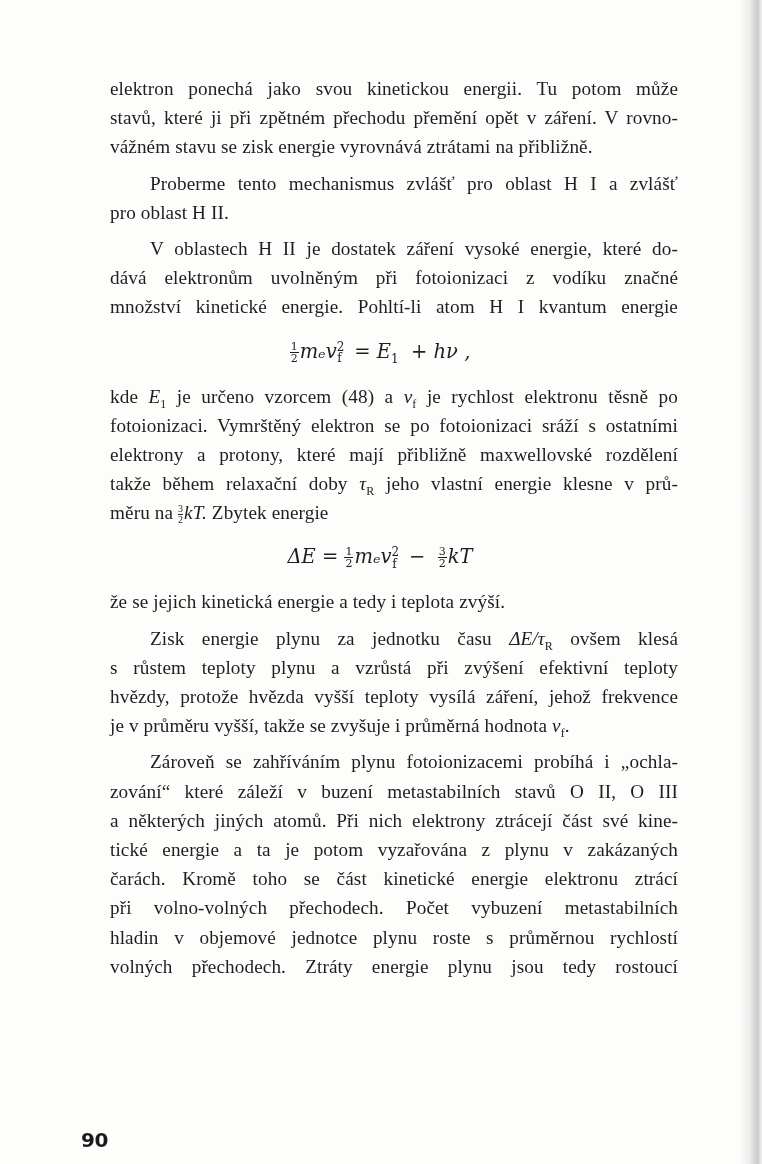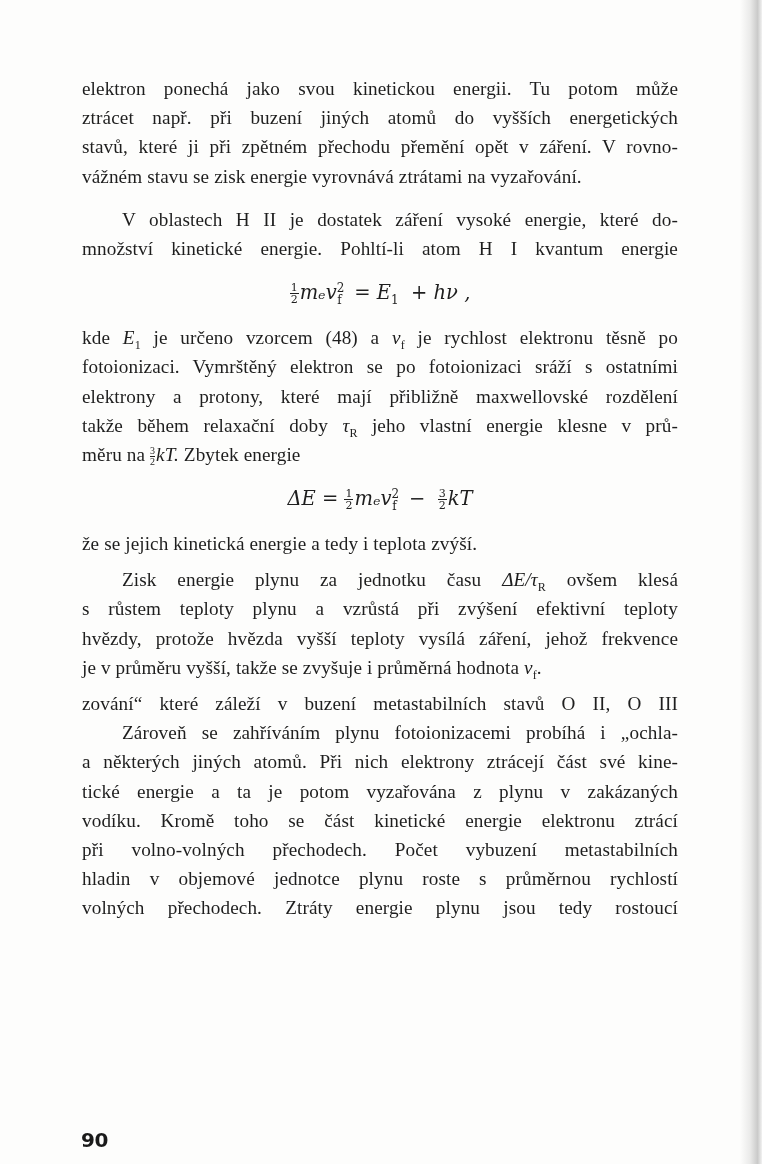--- a/index.html
+++ b/index.html
@@ -35,20 +35,21 @@
   }
   .line {
     display: block;
     height: 29.2px;
     line-height: 29.2px;
     font-size: 19.2px;
     white-space: nowrap;
     text-align: justify;
     text-align-last: justify;
     letter-spacing: 0.1px;
+    margin-left: 28px;
   }
   .line.last {
     text-align-last: left;
   }
   .line.indent {
     padding-left: 40px;
   }
   .para-gap {
     height: 7px;
   }
@@ -99,30 +100,34 @@
 </head>
 <body>
 
 <div class="page">
   <div class="gutter-shadow"></div>
 
   <div class="text-block">
 
     <div>
       <span class="line">elektron ponechá jako svou kinetickou energii. Tu potom může</span>
-      <span class="line">ztrácet např. při buzení jiných atomů do vyšších energetických</span>
       <span class="line">stavů, které ji při zpětném přechodu přemění opět v záření. V rovno-</span>
-      <span class="line last">vážném stavu se zisk energie vyrovnává ztrátami na vyzařování.</span>
+      <span class="line last">vážném stavu se zisk energie vyrovnává ztrátami na přibližně.</span>
     </div>
     <div class="para-gap"></div>
 
+    <div>
+      <span class="line indent">Proberme tento mechanismus zvlášť pro oblast H I a zvlášť</span>
+      <span class="line last">pro oblast H II.</span>
+    </div>
     <div class="para-gap"></div>
 
     <div>
       <span class="line indent">V oblastech H II je dostatek záření vysoké energie, které do-</span>
+      <span class="line">dává elektronům uvolněným při fotoionizaci z vodíku značné</span>
       <span class="line">množství kinetické energie. Pohltí-li atom H I kvantum energie</span>
     </div>
 
     <div class="eq">
       <span class="frac"><span class="num">1</span><span class="den">2</span></span><i>mₑv</i><sup>2</sup><sub style="margin-left:-7px">f</sub>
       &nbsp;<span style="font-style:italic">= E</span><sub>1</sub>
       &nbsp;<i>+ hν ,</i>
     </div>
 
     <div>
@@ -147,25 +152,25 @@
 
     <div>
       <span class="line indent"><span>Zisk energie plynu za jednotku času</span> <i>ΔE/τ</i><sub>R</sub> <span>ovšem klesá</span></span>
       <span class="line">s růstem teploty plynu a vzrůstá při zvýšení efektivní teploty</span>
       <span class="line">hvězdy, protože hvězda vyšší teploty vysílá záření, jehož frekvence</span>
       <span class="line last"><span>je v průměru vyšší, takže se zvyšuje i průměrná hodnota</span> <i>v</i><sub>f</sub><span>.</span></span>
     </div>
     <div class="para-gap"></div>
 
     <div>
+      <span class="line indent">Zároveň se zahříváním plynu fotoionizacemi probíhá i „ochla-</span>
       <span class="line">zování“ které záleží v buzení metastabilních stavů O II, O III</span>
-      <span class="line indent">Zároveň se zahříváním plynu fotoionizacemi probíhá i „ochla-</span>
       <span class="line">a některých jiných atomů. Při nich elektrony ztrácejí část své kine-</span>
       <span class="line">tické energie a ta je potom vyzařována z plynu v zakázaných</span>
-      <span class="line">vodíku. Kromě toho se část kinetické energie elektronu ztrácí</span>
+      <span class="line">čarách. Kromě toho se část kinetické energie elektronu ztrácí</span>
       <span class="line">při volno-volných přechodech. Počet vybuzení metastabilních</span>
       <span class="line">hladin v objemové jednotce plynu roste s průměrnou rychlostí</span>
       <span class="line">volných přechodech. Ztráty energie plynu jsou tedy rostoucí</span>
     </div>
   </div>
 
   <div class="page-number">90</div>
 </div>
 
 </body></html>

